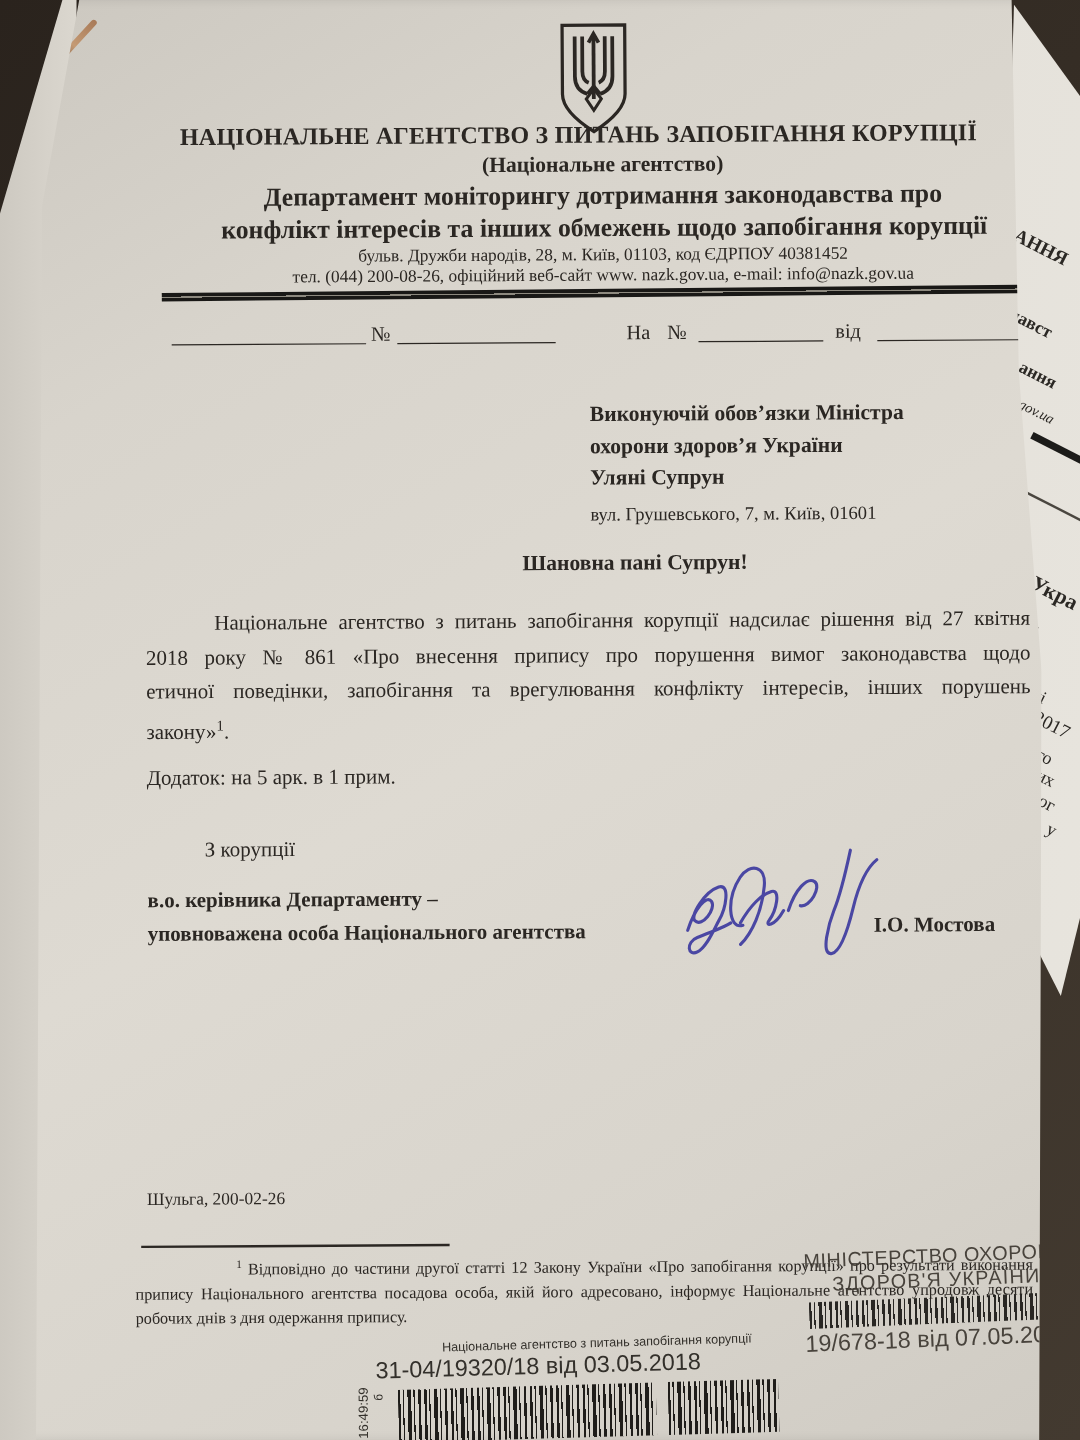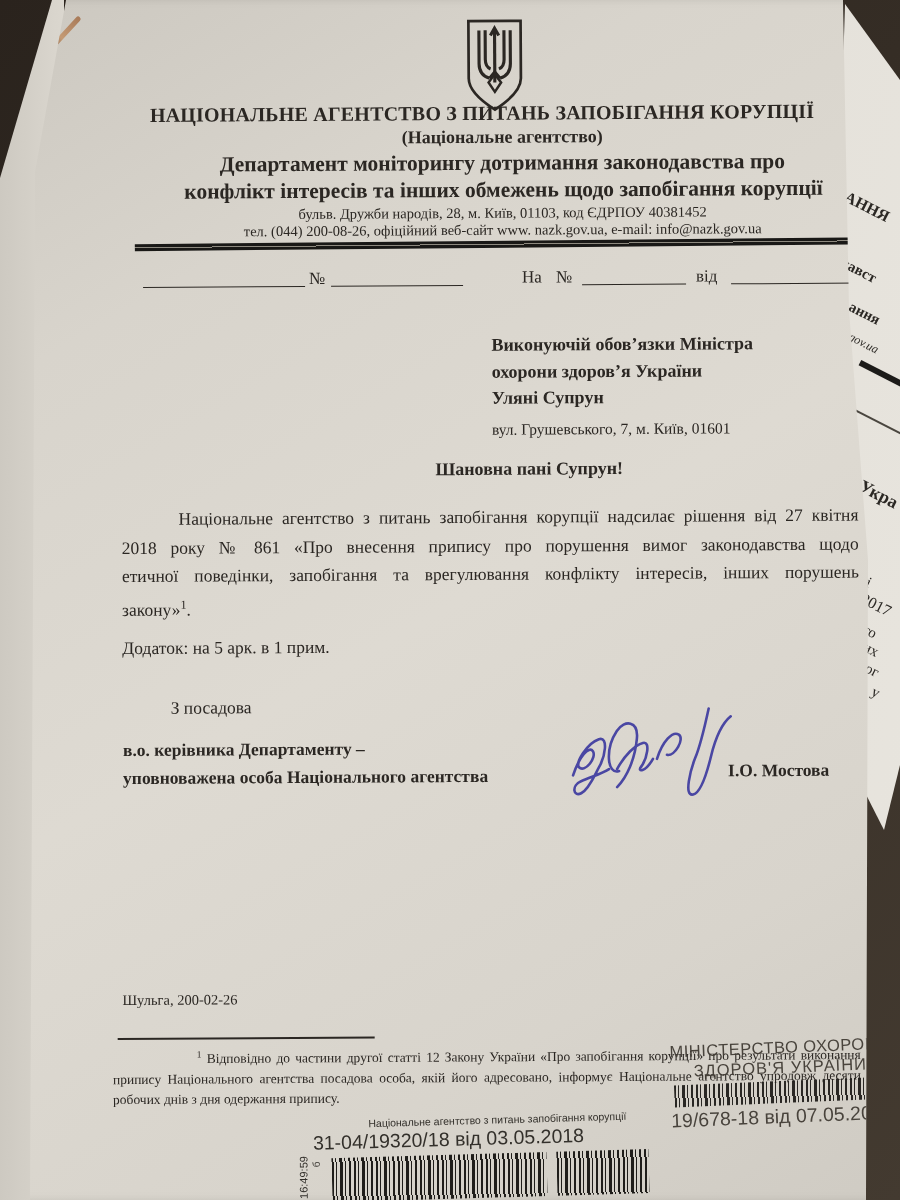--- a/index.html
+++ b/index.html
@@ -140,21 +140,21 @@
         <div>охорони здоров’я України</div>
         <div>Уляні Супрун</div>
       </div>
       <div class="rec-addr">вул. Грушевського, 7, м. Київ, 01601</div>
 
       <div class="salutation">Шановна пані Супрун!</div>
 
       <div class="body-par"><span>Національне агентство з питань запобігання корупції надсилає рішення від 27 квітня 2018 року № 861 «Про внесення припису про порушення вимог законодавства щодо етичної поведінки, запобігання та врегулювання конфлікту інтересів, інших порушень закону»</span><sup>1</sup><span>.</span></div>
 
       <div class="attach">Додаток: на 5 арк. в 1 прим.</div>
-      <div class="closing">З посадова</div>
+      <div class="closing">З корупції</div>
 
       <div class="signer">
         <div>в.о. керівника Департаменту –</div>
         <div>уповноважена особа Національного агентства</div>
       </div>
       <div class="signer-name">І.О. Мостова</div>
 
       <svg class="sig-svg" width="200" height="112" viewBox="0 0 200 112">
         <g fill="none" stroke="#4a47a3" stroke-width="2.6" stroke-linecap="round">
           <path d="M14,78 C20,60 30,48 34,54 C38,60 26,76 20,70 C16,66 28,46 40,42 C50,39 46,60 40,70 C36,77 30,92 22,96 C14,100 12,88 22,84 C34,79 44,76 50,72"></path>

